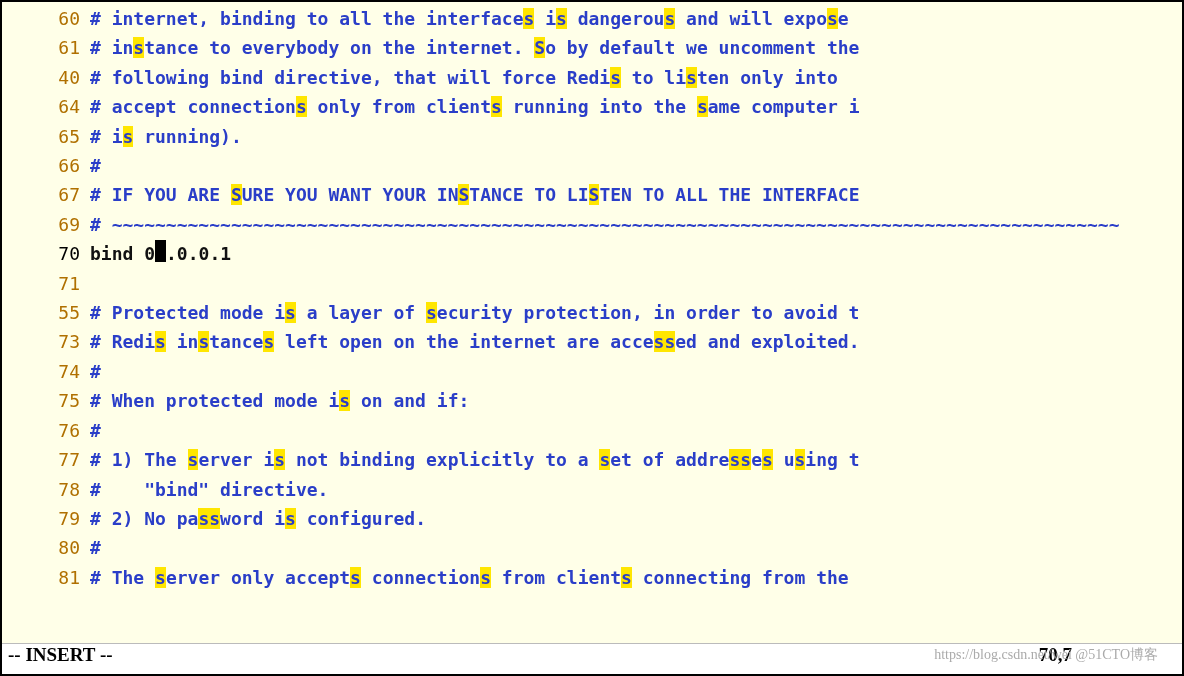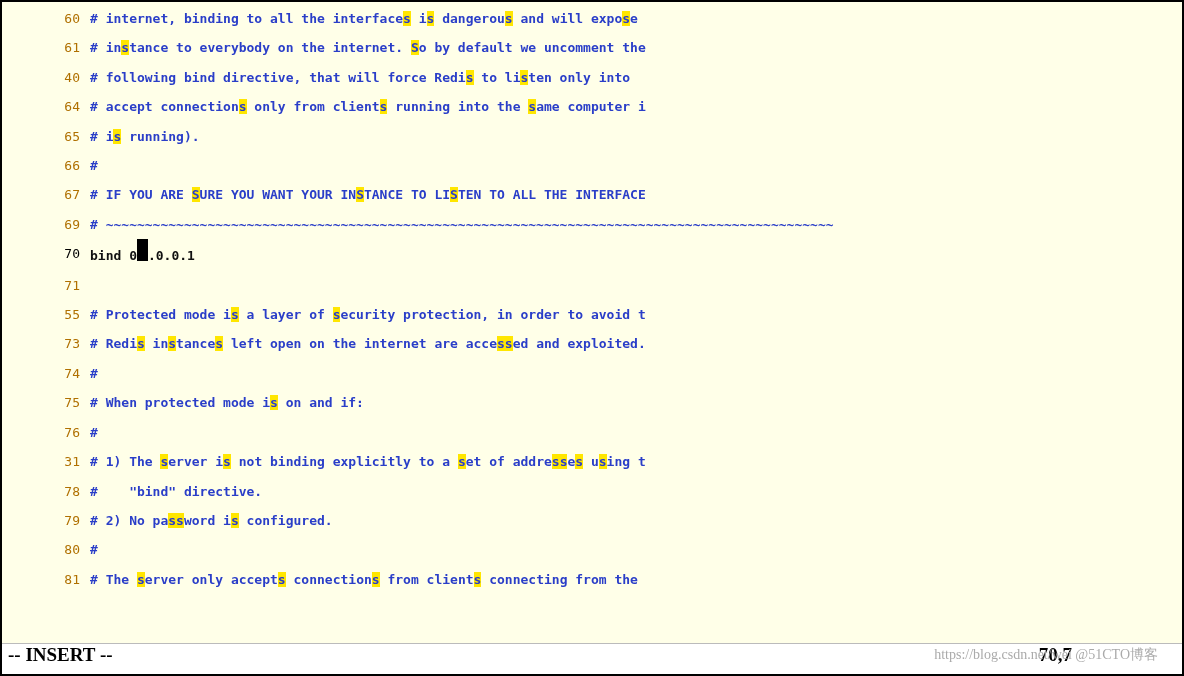--- a/index.html
+++ b/index.html
@@ -1,20 +1,20 @@
 <!DOCTYPE html>
 <html><head>
 <meta charset="utf-8">
 <style>
   html,body{margin:0;padding:0;width:1184px;height:676px;overflow:hidden;
     font-family:"DejaVu Sans Mono","Liberation Mono",Consolas,monospace;
     background:#ffffe8;cursor:text;}
   .wrap{position:relative;width:1184px;height:676px;border:2px solid #000;box-sizing:border-box;}
   .editor{padding-top:2px;}
-  .line{display:flex;font-size:13px;line-height:29.4px;white-space:pre;justify-content:flex-end;}
+  .line{display:flex;font-size:18px;line-height:29.4px;white-space:pre;justify-content:flex-end;}
   .gut{width:78px;min-width:78px;text-align:right;color:#b07000;padding-right:10px;}
   .txt{flex:1;overflow:hidden;}
   .cursor{display:inline-block;width:11px;height:22px;background:#000;vertical-align:text-bottom;margin-bottom:2px;}
   .status{position:absolute;left:0;right:0;bottom:0;height:30px;background:#fff;
     border-top:1px solid #bbb;font-size:19px;line-height:30px;font-family:Liberation Serif, serif;}
   .mode{position:absolute;left:6px;bottom:4px;font-weight:bold;}
   .pos{position:absolute;right:110px;bottom:4px;font-weight:bold;}
   .wm{position:absolute;right:24px;bottom:4px;font-size:14px;color:#aaa;margin-top:36px;}
   .hl{background:#ffe600;}
   .cmt{color:#2a3ec8;font-weight:bold;}
@@ -33,21 +33,21 @@
       <div class="line"><div class="gut">66</div><div class="txt"><span class="cmt">#</span></div></div>
       <div class="line"><div class="gut">67</div><div class="txt"><span class="cmt"># IF YOU ARE <span class="hl">S</span>URE YOU WANT YOUR IN<span class="hl">S</span>TANCE TO LI<span class="hl">S</span>TEN TO ALL THE INTERFACE</span></div></div>
       <div class="line"><div class="gut">69</div><div class="txt"><span class="cmt"># ~~~~~~~~~~~~~~~~~~~~~~~~~~~~~~~~~~~~~~~~~~~~~~~~~~~~~~~~~~~~~~~~~~~~~~~~~~~~~~~~~~~~~~~~~~~~~</span></div></div>
       <div class="line"><div class="gut"><span style="color:#000">70</span></div><div class="txt"><span class="code">bind 0</span><span class="cursor"></span><span class="code">.0.0.1</span></div></div>
       <div class="line"><div class="gut">71</div><div class="txt"><span class="code"></span></div></div>
       <div class="line"><div class="gut">55</div><div class="txt"><span class="cmt"># Protected mode i<span class="hl">s</span> a layer of <span class="hl">s</span>ecurity protection, in order to avoid t</span></div></div>
       <div class="line"><div class="gut">73</div><div class="txt"><span class="cmt"># Redi<span class="hl">s</span> in<span class="hl">s</span>tance<span class="hl">s</span> left open on the internet are acce<span class="hl">s</span><span class="hl">s</span>ed and exploited.</span></div></div>
       <div class="line"><div class="gut">74</div><div class="txt"><span class="cmt">#</span></div></div>
       <div class="line"><div class="gut">75</div><div class="txt"><span class="cmt"># When protected mode i<span class="hl">s</span> on and if:</span></div></div>
       <div class="line"><div class="gut">76</div><div class="txt"><span class="cmt">#</span></div></div>
-      <div class="line"><div class="gut">31</div><div class="txt"><span class="cmt"># 1) The <span class="hl">s</span>erver i<span class="hl">s</span> not binding explicitly to a <span class="hl">s</span>et of addre<span class="hl">s</span><span class="hl">s</span>e<span class="hl">s</span> u<span class="hl">s</span>ing t</span></div></div>
+      <div class="line"><div class="gut">77</div><div class="txt"><span class="cmt"># 1) The <span class="hl">s</span>erver i<span class="hl">s</span> not binding explicitly to a <span class="hl">s</span>et of addre<span class="hl">s</span><span class="hl">s</span>e<span class="hl">s</span> u<span class="hl">s</span>ing t</span></div></div>
       <div class="line"><div class="gut">78</div><div class="txt"><span class="cmt">#    "bind" directive.</span></div></div>
       <div class="line"><div class="gut">79</div><div class="txt"><span class="cmt"># 2) No pa<span class="hl">s</span><span class="hl">s</span>word i<span class="hl">s</span> configured.</span></div></div>
       <div class="line"><div class="gut">80</div><div class="txt"><span class="cmt">#</span></div></div>
       <div class="line"><div class="gut">81</div><div class="txt"><span class="cmt"># The <span class="hl">s</span>erver only accept<span class="hl">s</span> connection<span class="hl">s</span> from client<span class="hl">s</span> connecting from the </span></div></div>
     </div>
 
 <div class="status">
   <span class="mode">-- INSERT --</span>
   <span class="pos">70,7</span>
   <span class="wm">https://blog.csdn.net/wei @51CTO博客</span>

